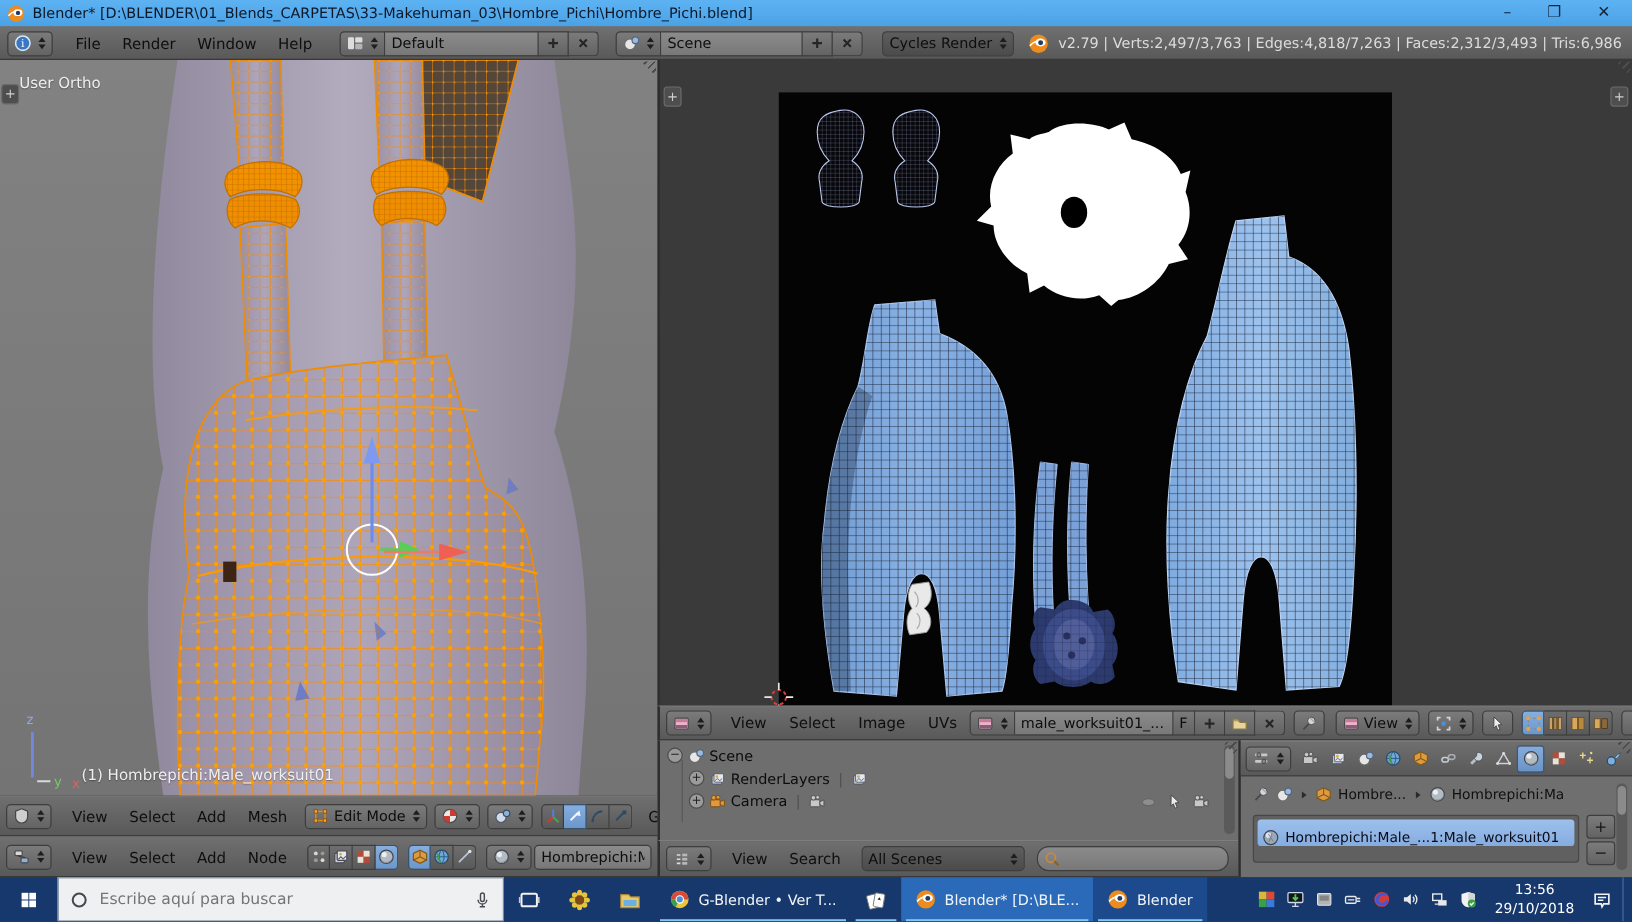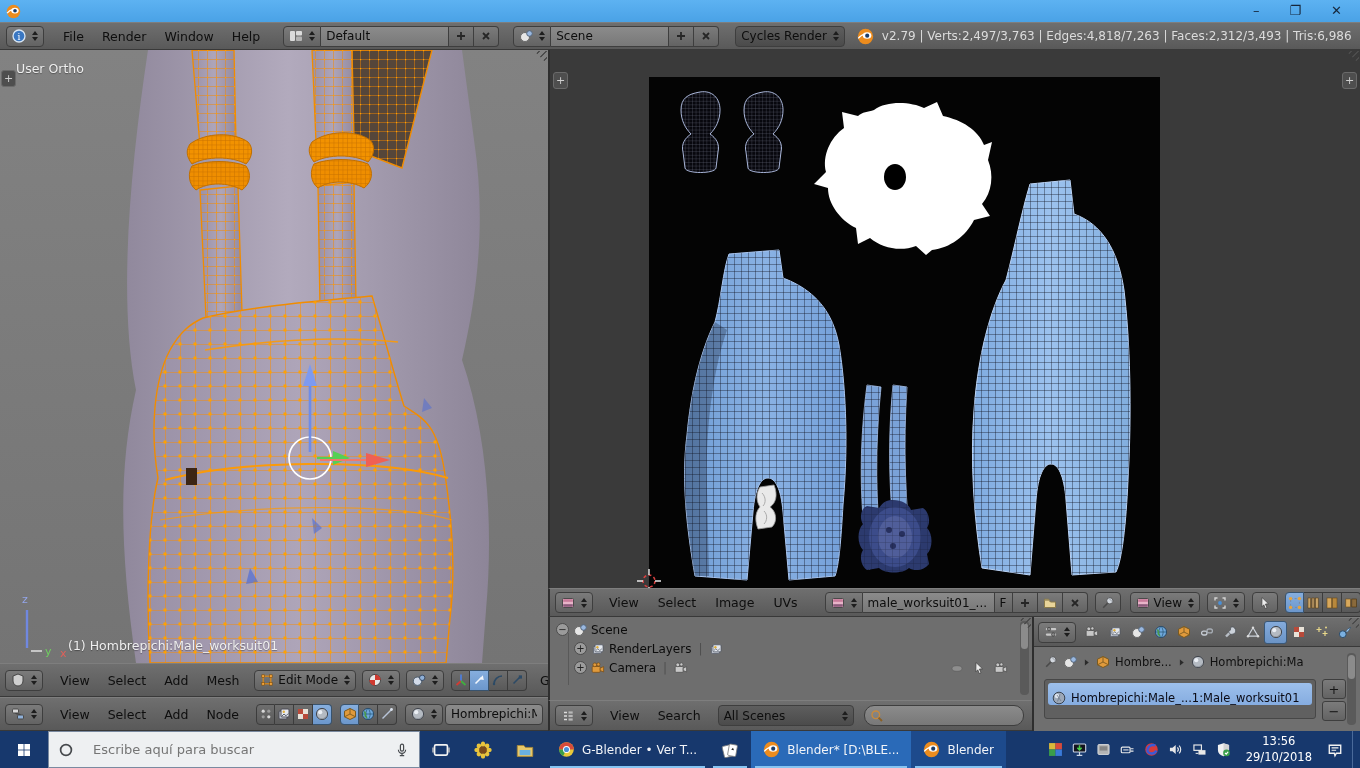--- a/index.html
+++ b/index.html
@@ -53,21 +53,21 @@
 .ptab.act{background:linear-gradient(#84abdc,#6b94c6);border:1px solid #3a5878}
 .crumb{font-size:11.5px;color:#101010;white-space:nowrap}
 #slotbox{position:absolute;left:10px;top:62px;width:272px;height:40px;background:#606060;border:1px solid #474747;border-radius:3px;padding:3px}
 #slotrow{height:22px;background:linear-gradient(#9dc0ec,#85ace0);border-radius:3px;display:flex;align-items:flex-end;gap:5px;padding:0 4px;font-size:11.5px;color:#0a0a14}
 .pmbtn{width:24px;height:20px;border:1px solid #3e3e3e;border-radius:3px;background:linear-gradient(#7b7b7b,#636363);display:flex;align-items:center;justify-content:center;color:#151515;font-size:13px}
 .sbar{position:absolute;width:9px;border-radius:4px;background:#5a5a5a}
 .sthumb{position:absolute;width:7px;border-radius:4px;background:#8b8b8b;left:1px}
 
 #taskbar{left:0;top:731px;width:1360px;height:37px;background:#17386d;display:flex;align-items:stretch}
 #startbtn{width:48px;display:flex;align-items:center;justify-content:center}
-#searchbox{width:372px;background:#eef0f2;display:flex;align-items:center;gap:20px;padding:0 10px;border:1px solid #7a8aa0}
+#searchbox{width:372px;background:#eef0f2;display:flex;align-items:center;gap:10px;padding:0 10px;border:1px solid #7a8aa0}
 #searchbox input{border:none;outline:none;background:transparent;font-size:13px;color:#33383e;font-family:"DejaVu Sans",sans-serif;flex:1}
 .tbtn{display:flex;align-items:center;padding:0 12px;position:relative}
 .tbtn.run::after{content:"";position:absolute;left:4px;right:4px;bottom:0;height:2.5px;background:#86c4f2}
 .tbtn.active{background:#2a6ab8}
 .tbtn.lite{background:#1d4a8c}
 .tlabel{color:#f2f4f8;font-size:12px;margin-left:7px;white-space:nowrap}
 #tray{margin-left:auto;display:flex;align-items:center;gap:9px;padding-right:4px}
 #clock{color:#fff;font-size:11.5px;text-align:center;line-height:1.35;padding:0 6px}
 #showdesk{width:4px;border-left:1px solid #4a6a9a;height:100%}
 </style>
@@ -78,20 +78,21 @@
 
   <div id="titlebar" class="abs">
     <span class="ic">
         <svg viewBox="0 0 14 14" width="15" height="15">
           <circle cx="7" cy="7" r="6.3" fill="#ec8c1e"></circle>
           <ellipse cx="8.3" cy="6.1" rx="3.5" ry="2.7" fill="#fff"></ellipse>
           <circle cx="8.4" cy="6.3" r="1.7" fill="#1b3c68"></circle>
           <path d="M1 8.5 Q3.5 5.5 6.5 5.3" stroke="#fff" stroke-width="1.1" fill="none"></path>
         </svg>
       </span>
+    <span class="t">Blender* [D:\BLENDER\01_Blends_CARPETAS\33-Makehuman_03\Hombre_Pichi\Hombre_Pichi.blend]</span>
     <div id="wctl">
       <span>–</span>
       <span>❐</span>
       <span>✕</span>
     </div>
   </div>
 
   <div class="abs hdr" style="left:0;top:22px;width:1360px;height:28px;padding:0 6px">
     <div class="rb">
       <span class="ic">
@@ -587,21 +588,21 @@
         </span>
       <span class="ud">
           <i class="u"></i>
           <i class="d"></i>
         </span>
     </div>
     <span class="mtxt" style="margin-left:6px">View</span>
     <span class="mtxt">Select</span>
     <span class="mtxt">Image</span>
     <span class="mtxt">UVs</span>
-    <div class="grp" style="margin-left:17px">
+    <div class="grp" style="margin-left:0">
       <div class="rb">
           <span class="ic">
             <svg viewBox="0 0 14 14" width="14" height="14">
               <rect x="1.5" y="2.5" width="11" height="9" rx="1" fill="#e8b4c8" stroke="#4a4a4a"></rect>
               <rect x="2.2" y="3.2" width="9.6" height="2.6" fill="#c87a9a"></rect>
               <rect x="2.2" y="8.2" width="9.6" height="2.6" fill="#8a5a7a"></rect>
             </svg>
           </span>
           <span class="ud">
             <i class="u"></i>

